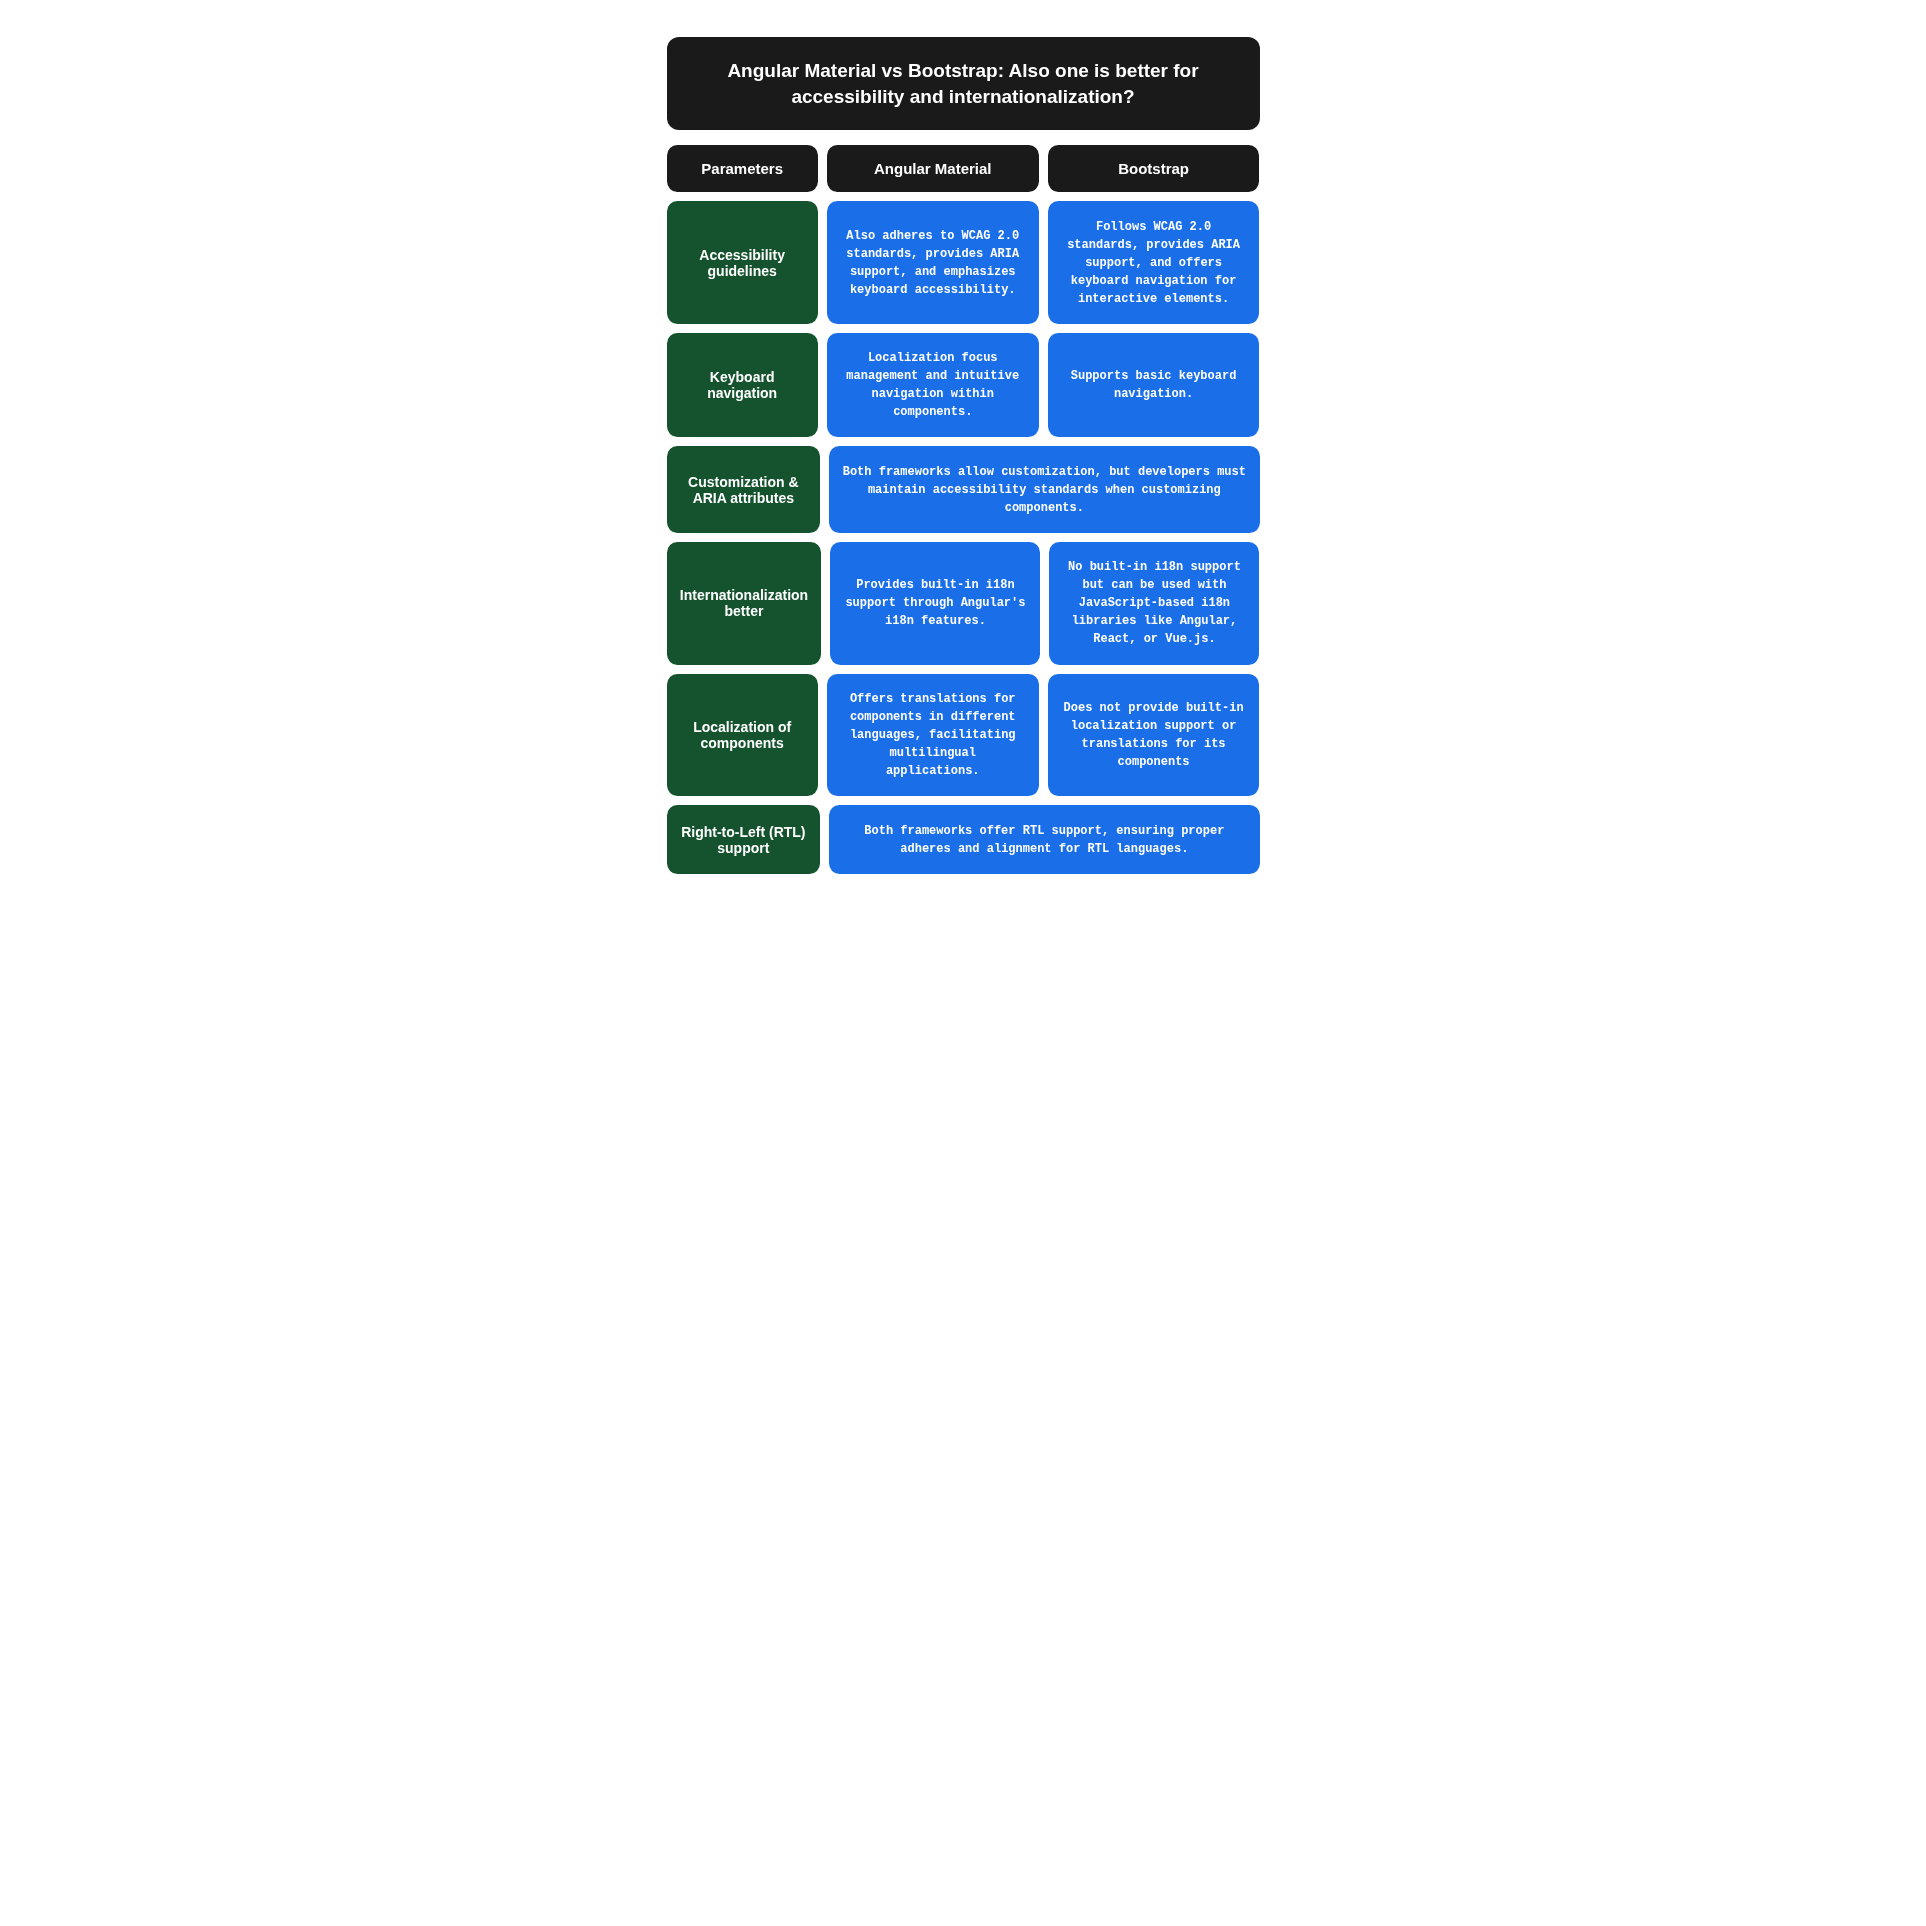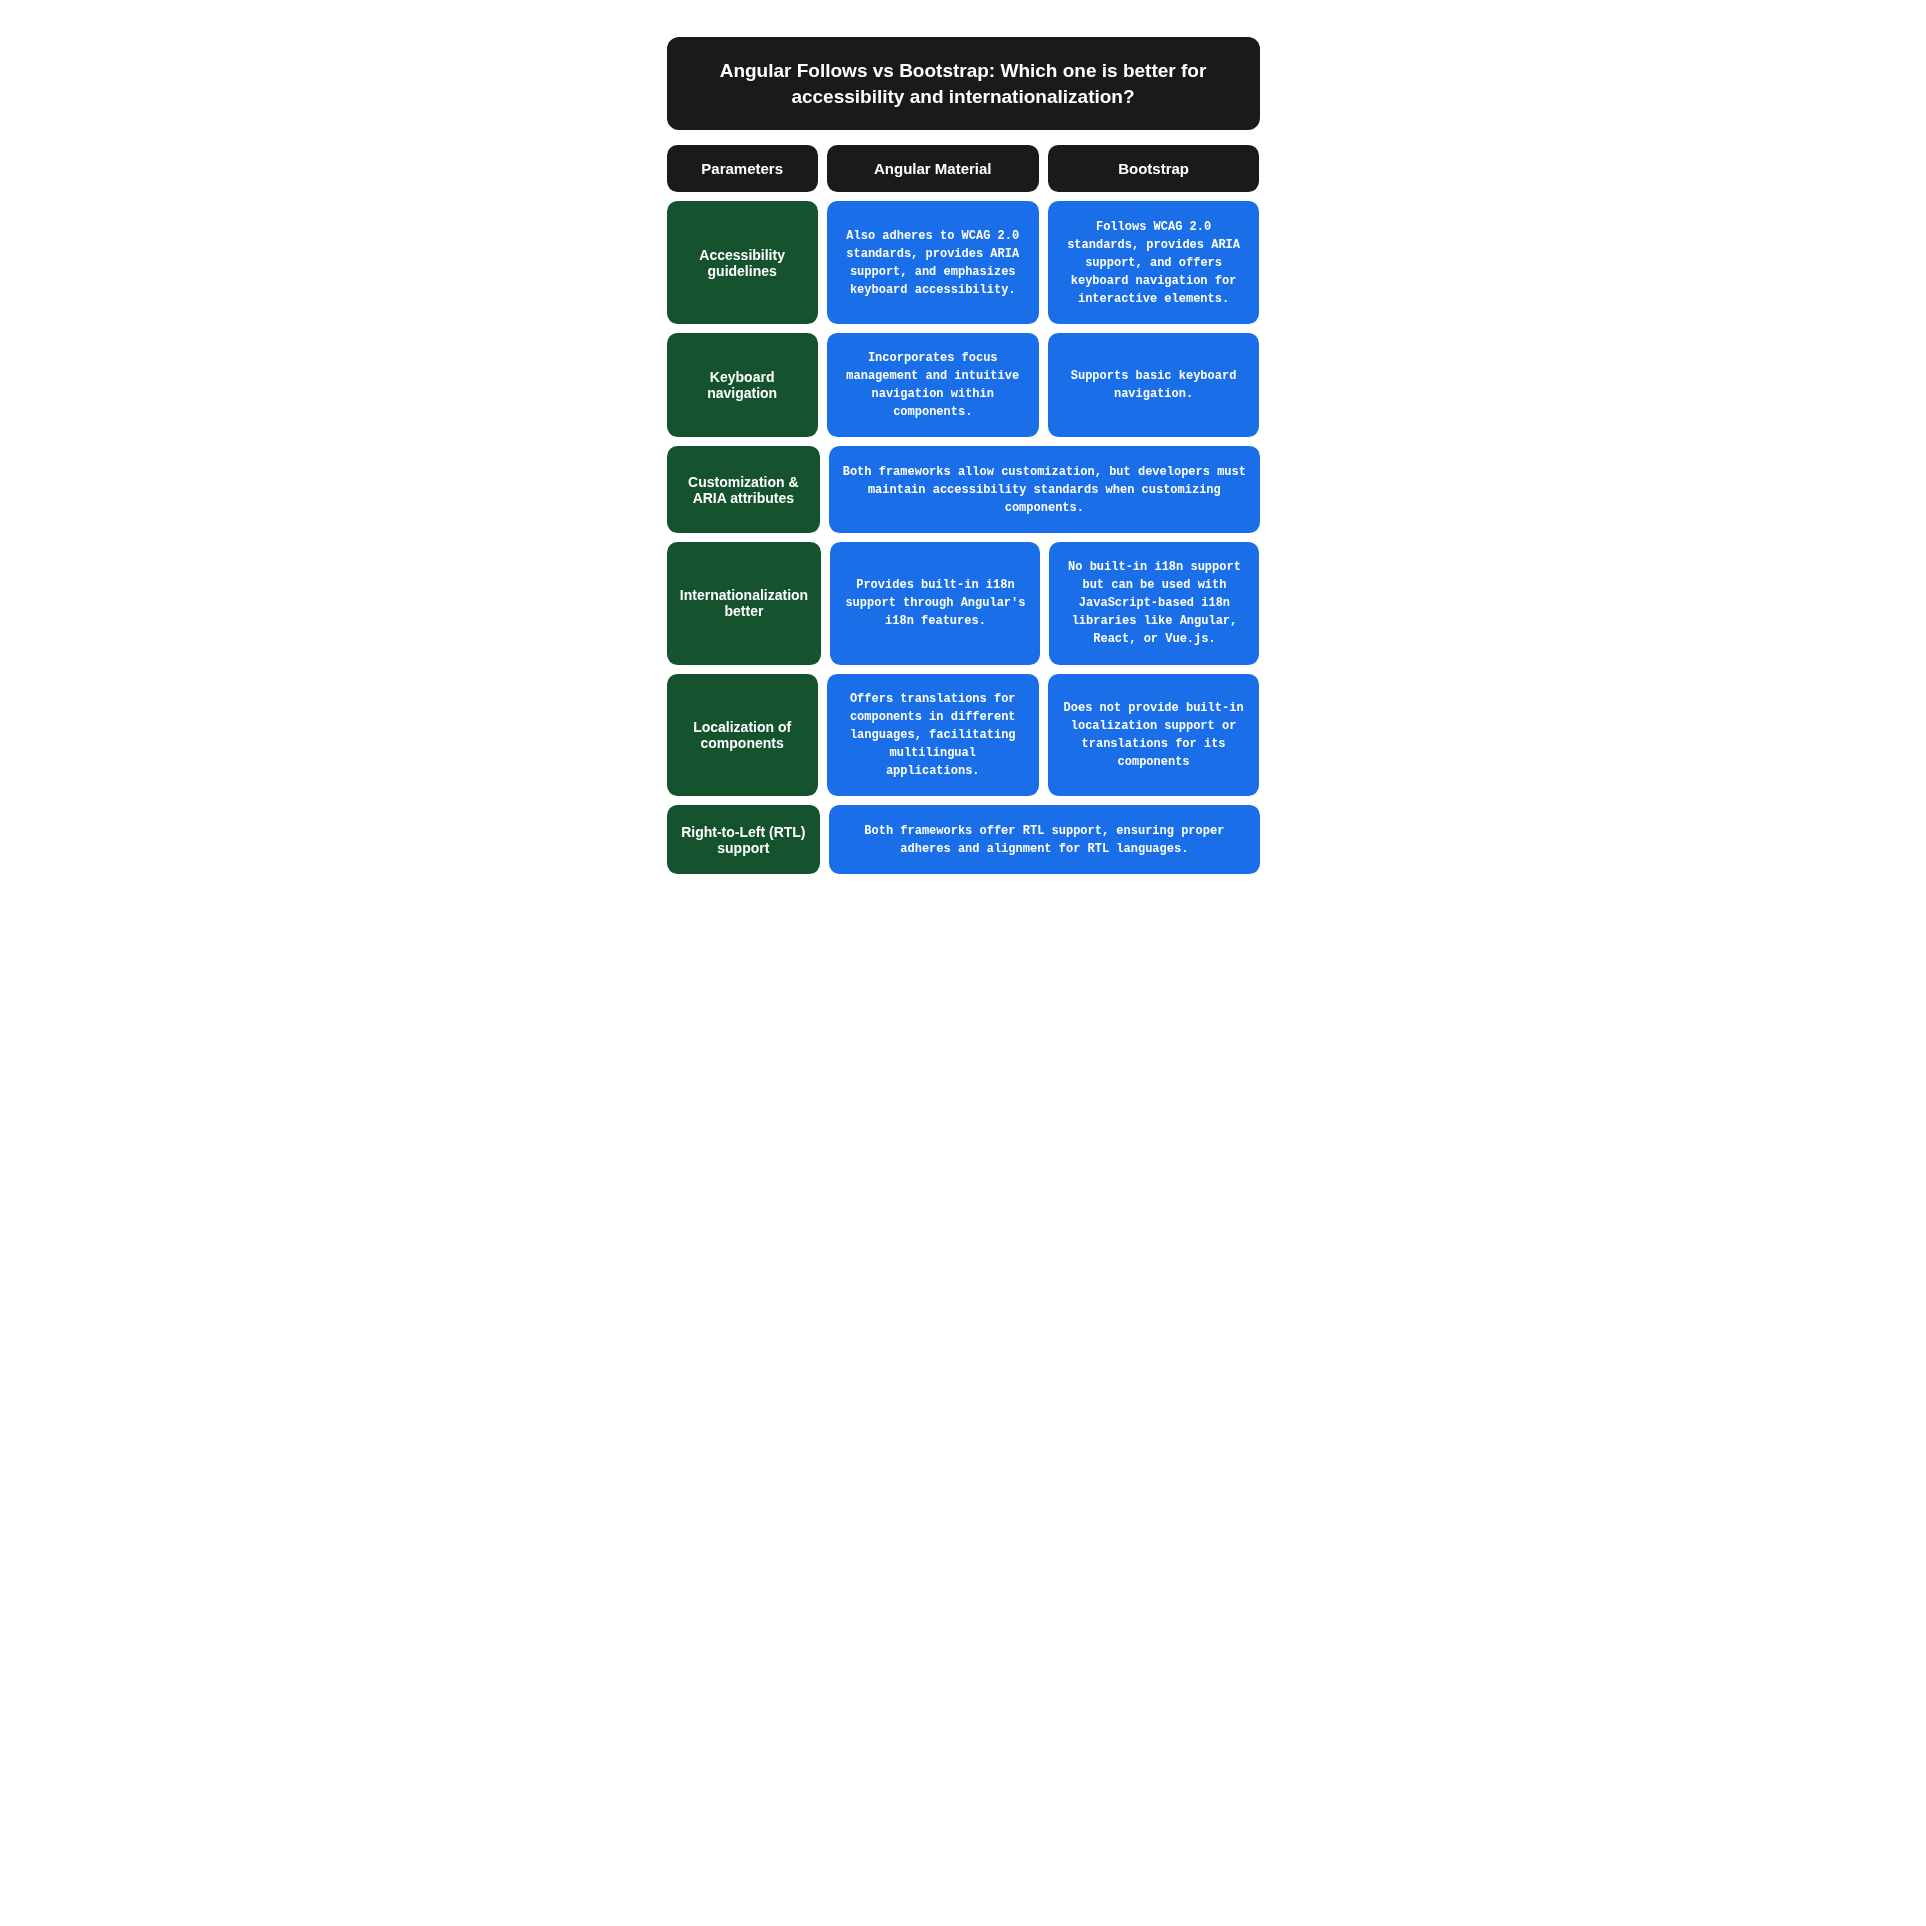--- a/index.html
+++ b/index.html
@@ -92,39 +92,39 @@
       justify-content: center;
       line-height: 1.5;
       font-family: Liberation Mono, monospace;
     }
   </style>
 </head>
 <body>
 
 <div class="page-container">
 
-  <div class="main-title">Angular Follows vs Bootstrap: Which one is better for accessibility and internationalization?</div>
+  <div class="main-title">Angular Material vs Bootstrap: Also one is better for accessibility and internationalization?</div>
 
   <div class="table-container">
 
     <div class="header-row">
       <div class="header-cell">Parameters</div>
       <div class="header-cell">Angular Material</div>
       <div class="header-cell">Bootstrap</div>
     </div>
 
     <div class="data-row">
       <div class="param-cell">Accessibility guidelines</div>
       <div class="value-cell">Also adheres to WCAG 2.0 standards, provides ARIA support, and emphasizes keyboard accessibility.</div>
       <div class="value-cell">Follows WCAG 2.0 standards, provides ARIA support, and offers keyboard navigation for interactive elements.</div>
     </div>
 
     <div class="data-row">
       <div class="param-cell">Keyboard navigation</div>
-      <div class="value-cell">Incorporates focus management and intuitive navigation within components.</div>
+      <div class="value-cell">Localization focus management and intuitive navigation within components.</div>
       <div class="value-cell">Supports basic keyboard navigation.</div>
     </div>
 
     <div class="data-row merged">
       <div class="param-cell">Customization &amp; ARIA attributes</div>
       <div class="value-cell">Both frameworks allow customization, but developers must maintain accessibility standards when customizing components.</div>
     </div>
 
     <div class="data-row">
       <div class="param-cell">Internationalization better</div>

